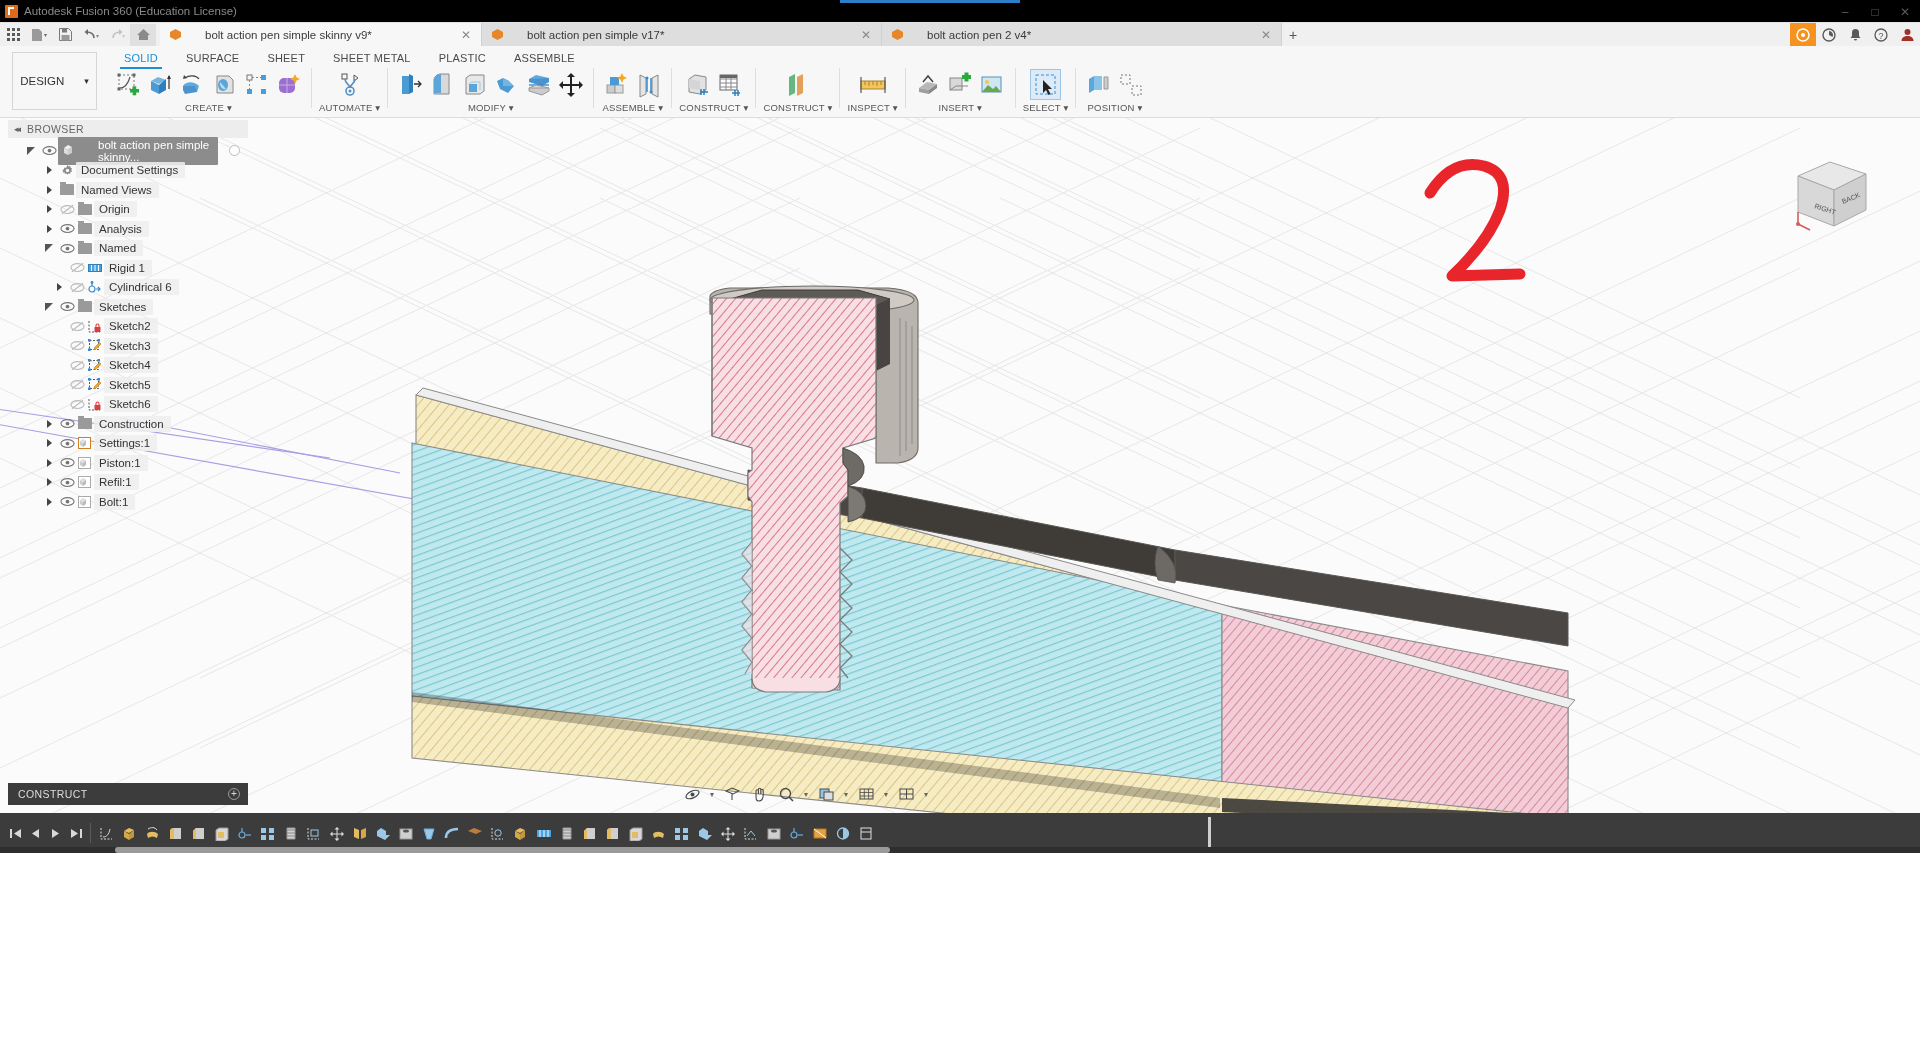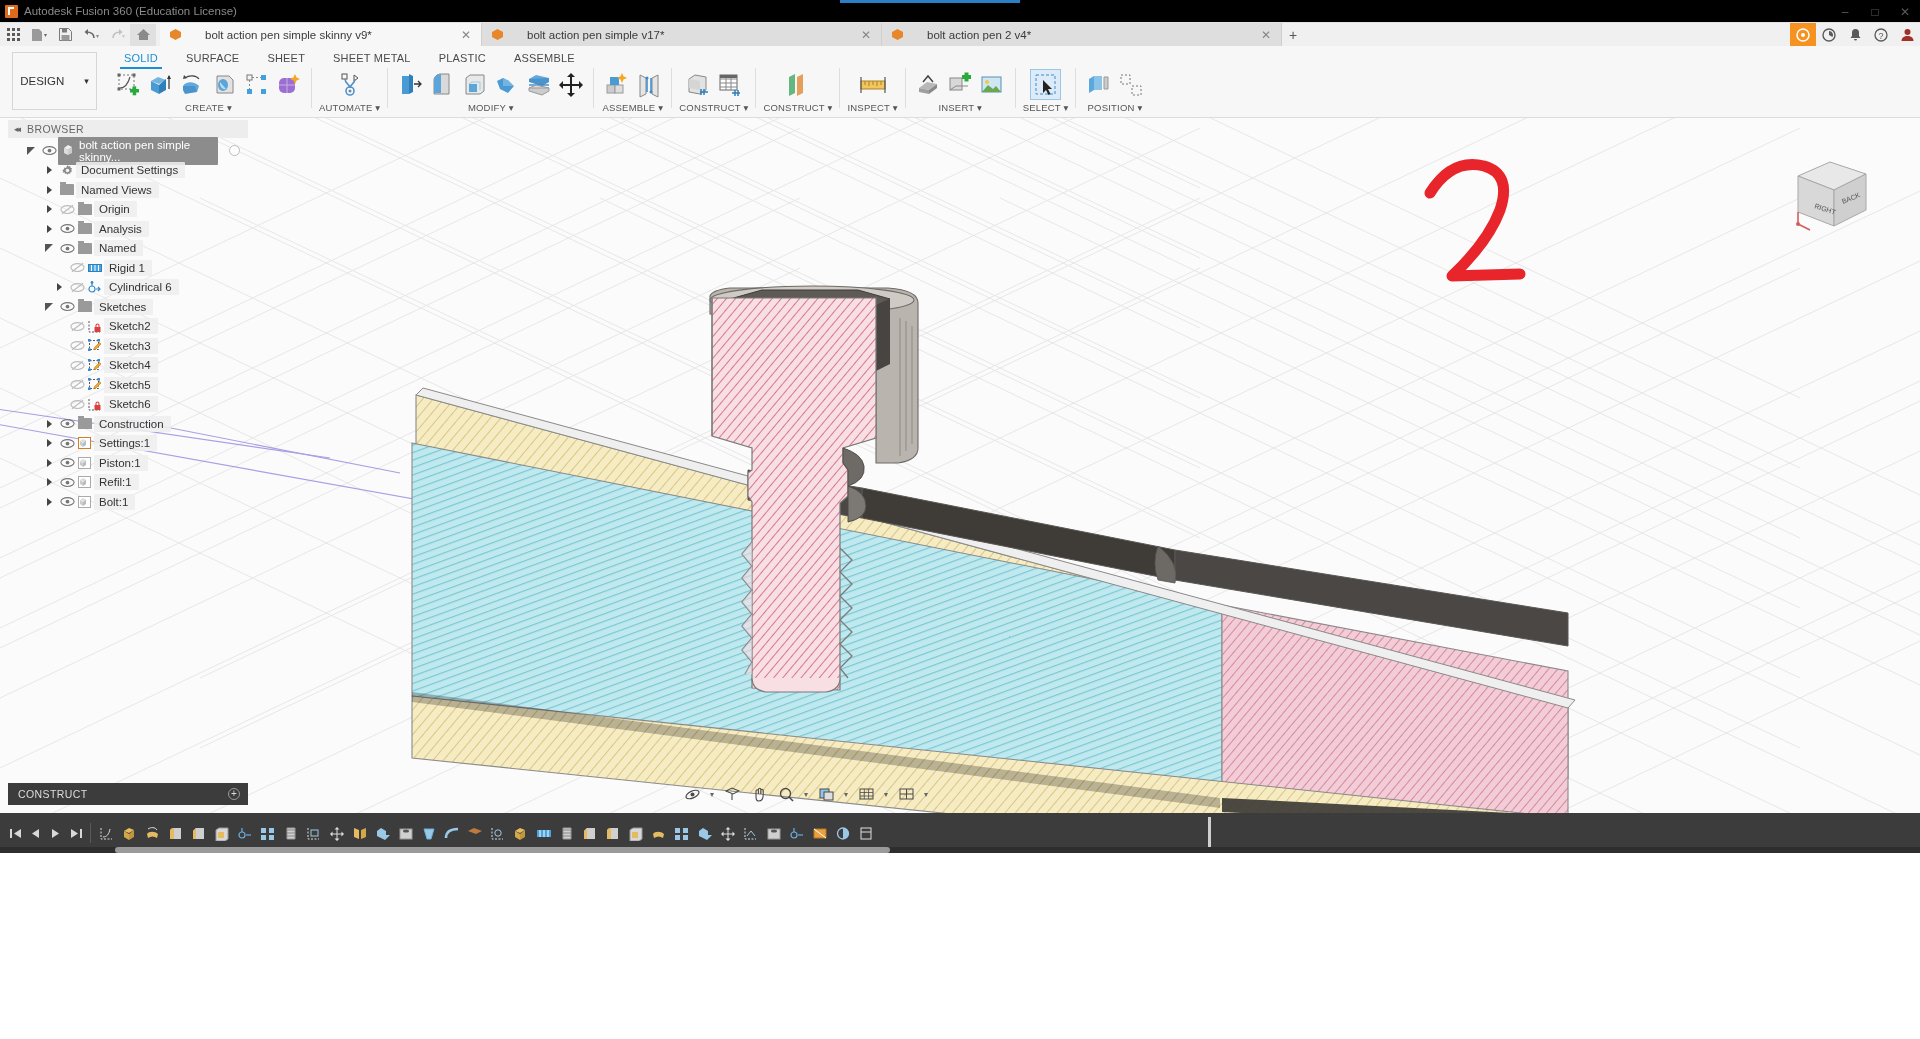--- a/index.html
+++ b/index.html
@@ -138,21 +138,21 @@
     height:19.5px; display:flex; align-items:center; position:relative;
     font-size:11.5px;
   }
   .tw { width:18px; display:flex; align-items:center; justify-content:center; flex:none; }
   .tri { width:0;height:0; border-left:5px solid #444;
          border-top:4px solid transparent; border-bottom:4px solid transparent; }
   .tri-open { width:0;height:0; border-top:8px solid #555; border-right:8px solid transparent; }
   .eye { width:15px; height:11px; flex:none; }
   .tlabel {
     background:rgba(238,238,238,.88); padding:2px 7px 2px 5px;
-    display:flex; align-items:center; gap:3px; border-radius:1px;
+    display:flex; align-items:center; gap:22px; border-radius:1px;
   }
   .tlabel.selected { background:#8c8c8c; color:#fff; }
   .folder {
     width:14px; height:11px; background:#9a9a9a; flex:none;
     border-radius:1px 1px 0 0; position:relative;
   }
   .folder:before{
     content:""; position:absolute; top:-2px; left:0; width:6px; height:2px;
     background:#9a9a9a;
   }

